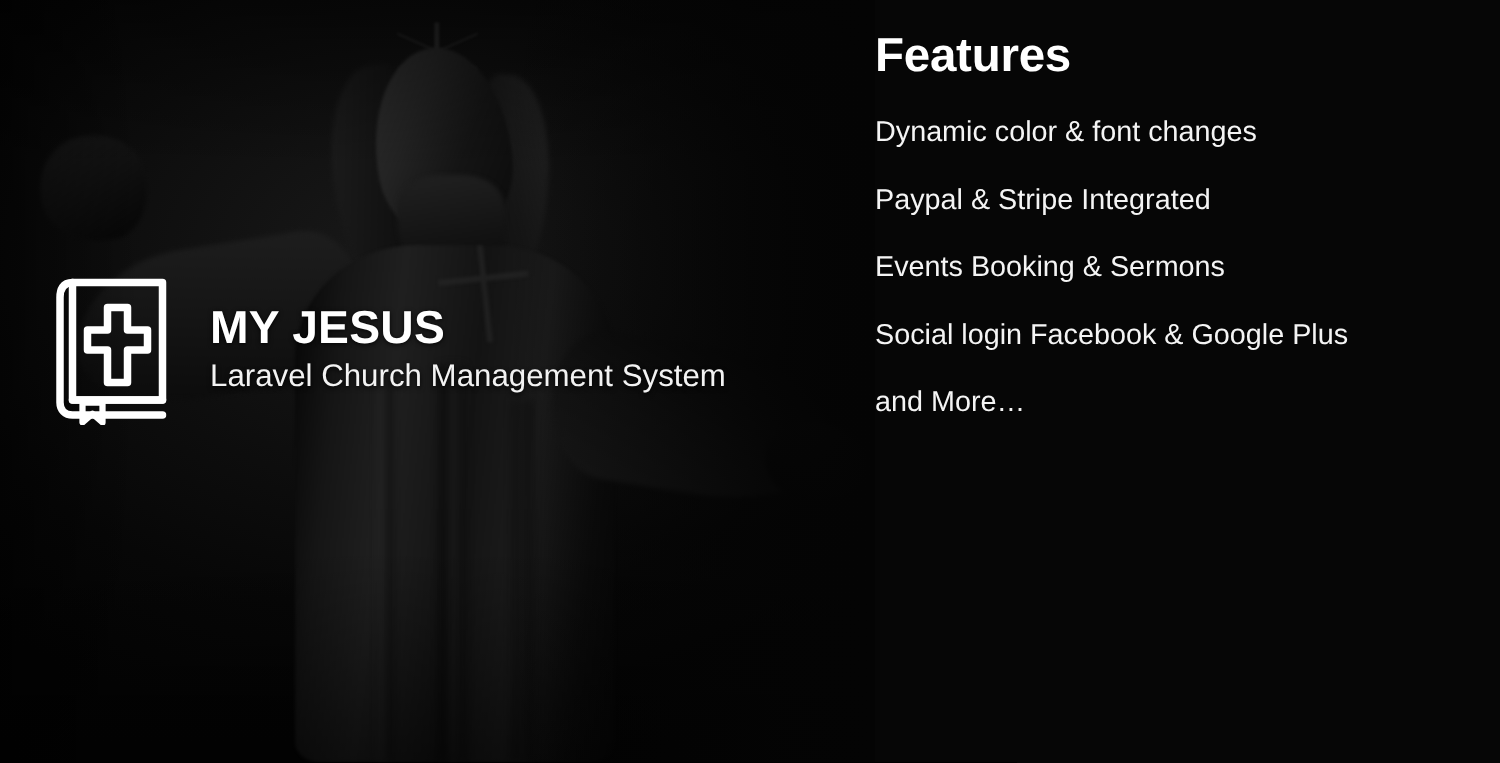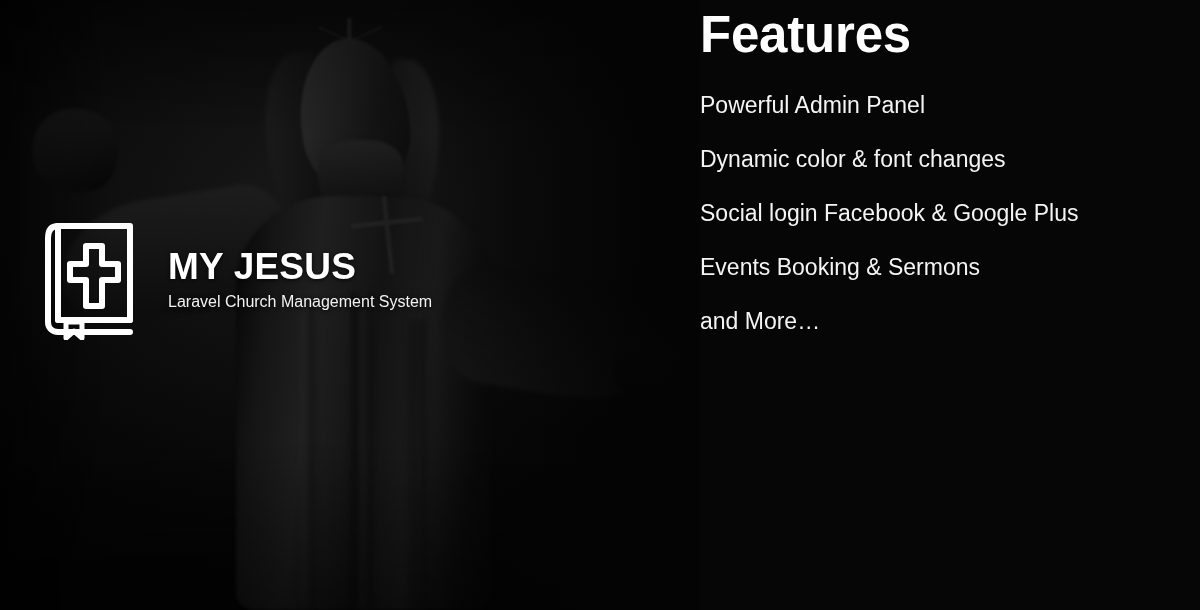--- a/index.html
+++ b/index.html
@@ -186,43 +186,43 @@
     color: #ffffff;
     font-size: 37px;
     font-weight: 700;
     letter-spacing: .2px;
     line-height: 1.05;
     margin: 0 0 6px 12px;
     text-shadow: 0 1px 4px rgba(0,0,0,.85);
   }
   .logo-subtitle {
     color: #f2f2f2;
-    font-size: 16px;
+    font-size: 25px;
     font-weight: 400;
     line-height: 1.1;
     margin-left: 12px;
     text-shadow: 0 1px 4px rgba(0,0,0,.85);
   }
 
   
   .features-pane {
     position: absolute;
     left: 700px;
     top: 0;
     width: 500px;
     height: 610px;
     background: #060606;
     padding: 0;
   }
   .features-heading {
     position: absolute;
     left: 0;
-    top: 5px;
+    top: 24px;
     color: #ffffff;
-    font-size: 51px;
+    font-size: 38px;
     font-weight: 700;
     letter-spacing: -.2px;
     margin: 0;
   }
   .features-list {
     position: absolute;
     left: 0;
     top: 78px;
     width: 500px;
     list-style: none;
@@ -278,21 +278,21 @@
     </svg>
     <div class="logo-text">
       <div class="logo-title">MY JESUS</div>
       <div class="logo-subtitle">Laravel Church Management System</div>
     </div>
   </div>
 
   <div class="features-pane">
     <h1 class="features-heading">Features</h1>
     <ul class="features-list">
-      <li class="feature-item">Powerful Admin Panel</li>
       <li class="feature-item">Dynamic color &amp; font changes</li>
+      <li class="feature-item">Paypal &amp; Stripe Integrated</li>
+      <li class="feature-item">Events Booking &amp; Sermons</li>
       <li class="feature-item">Social login Facebook &amp; Google Plus</li>
-      <li class="feature-item">Events Booking &amp; Sermons</li>
       <li class="feature-item">and More…</li>
     </ul>
   </div>
 
 </div>
 
 </body></html>

